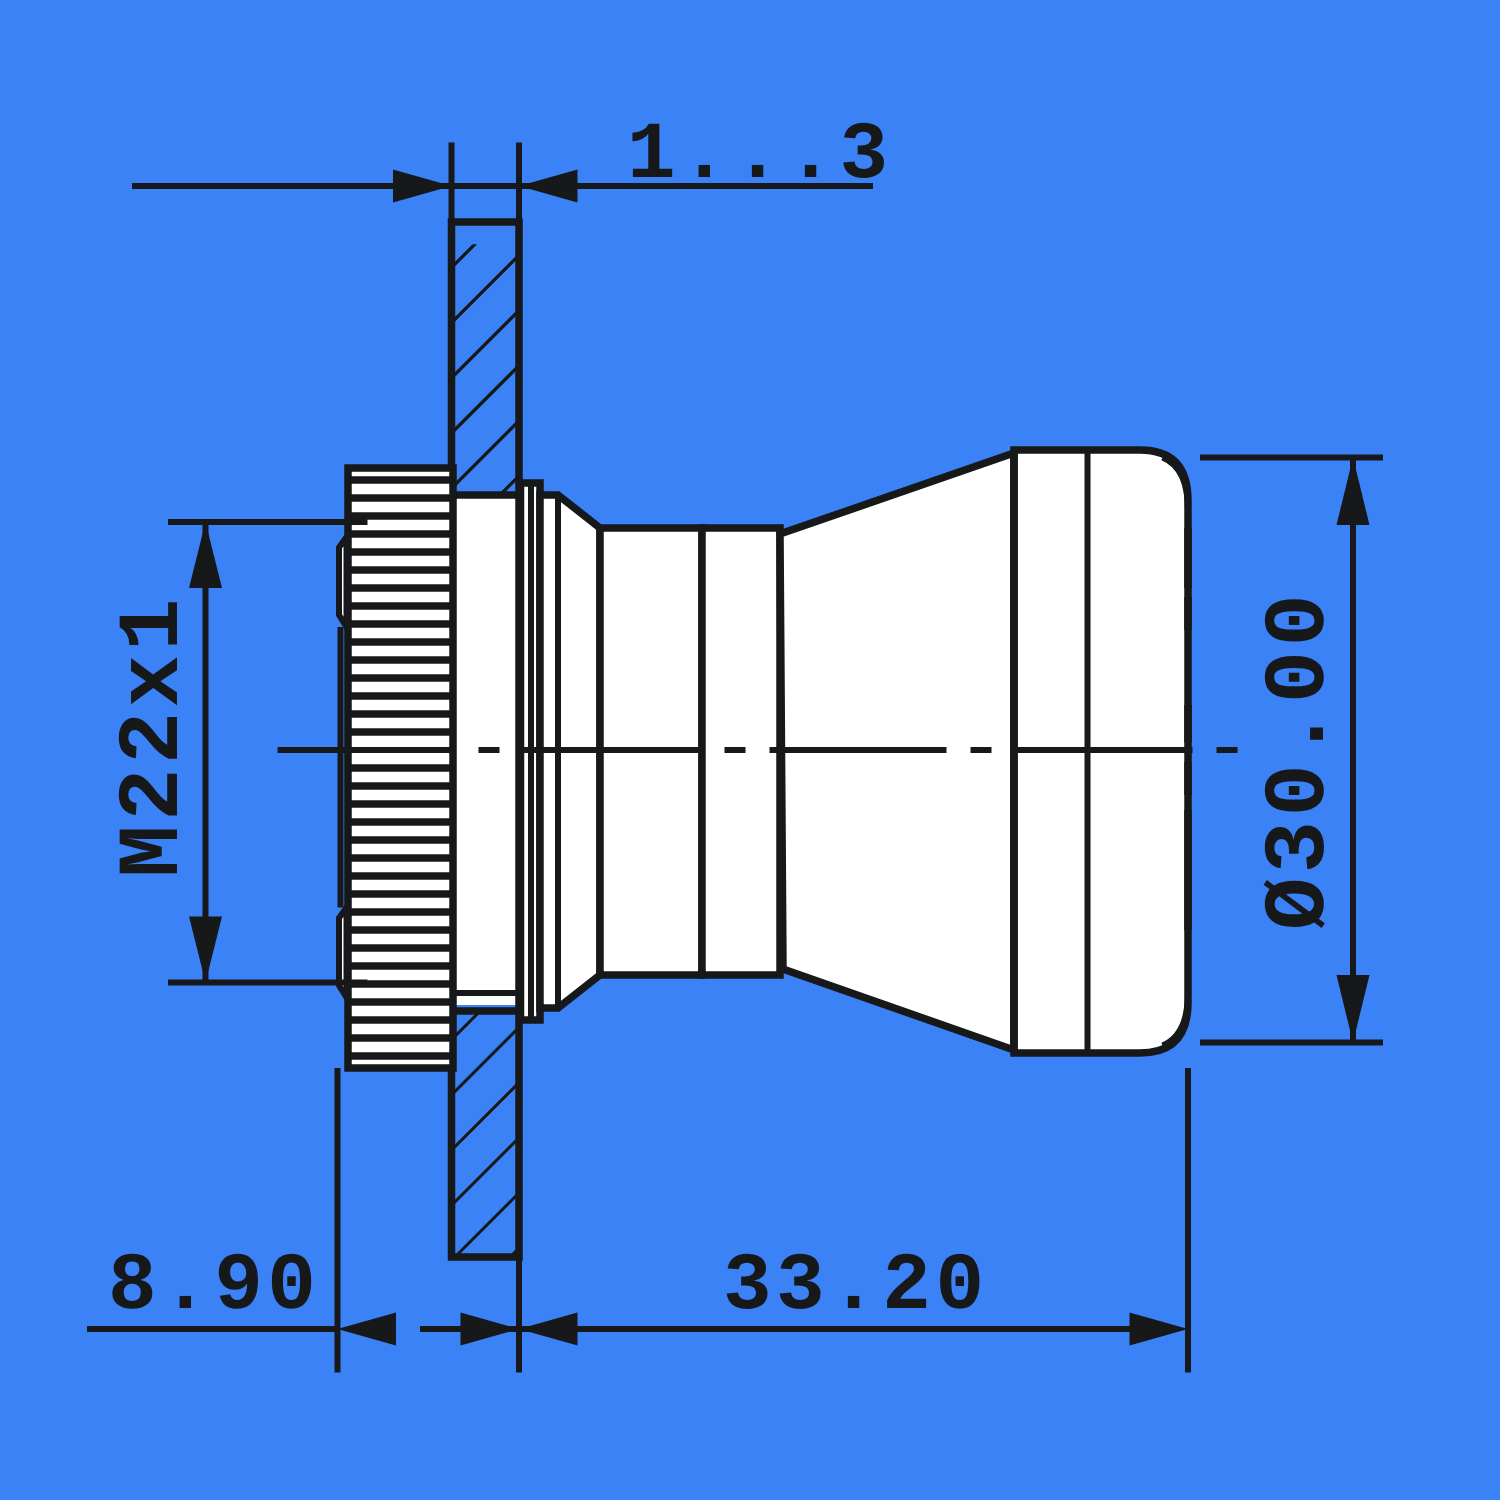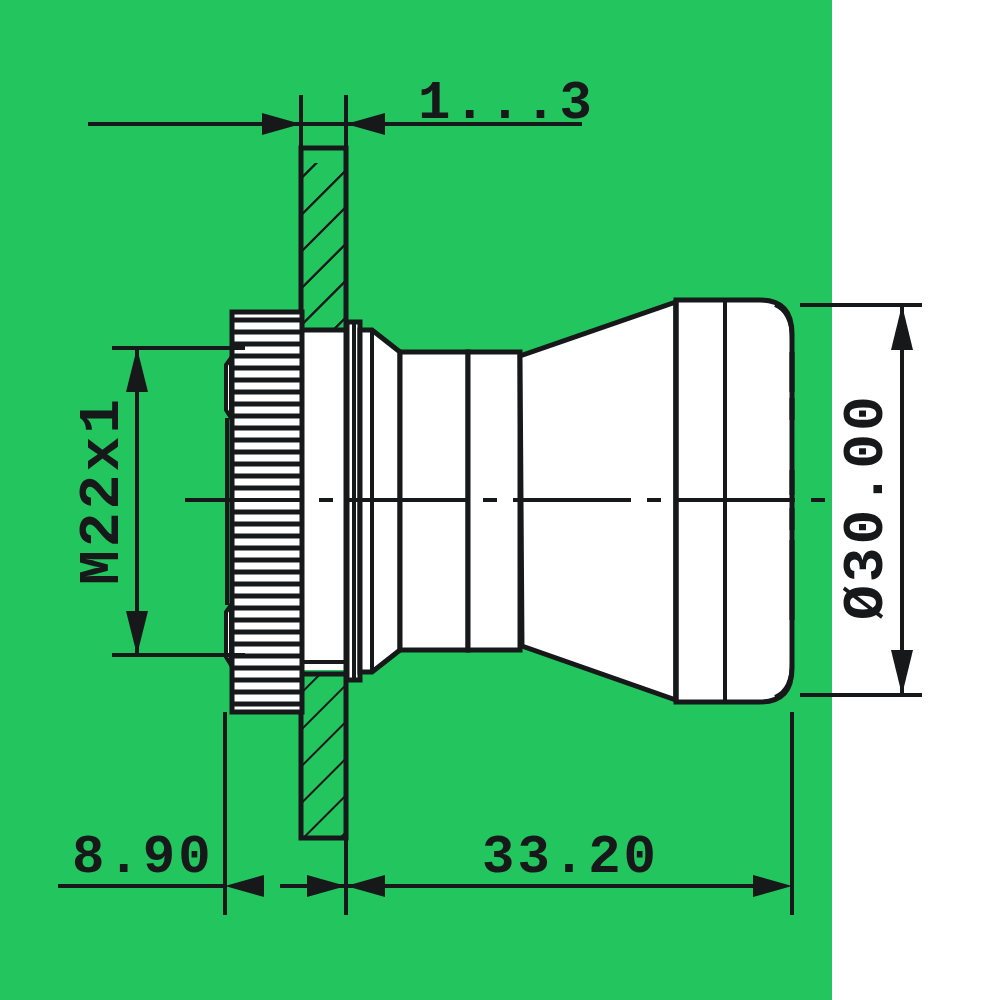--- a/index.html
+++ b/index.html
@@ -9,23 +9,23 @@
     background: #ffffff;
   }
   body {
     width: 1000px;
     height: 1000px;
     overflow: hidden;
     font-family: "Liberation Sans", sans-serif;
   }
   #drawing-root {
     position: relative;
-    width: 832px;
+    width: 1000px;
     height: 1000px;
-    background: #22c55e;
+    background: #3b82f6;
   }
   svg.cad {
     display: block;
     width: 1000px;
     height: 1000px;
   }
   .dim-text {
     font-family: "Liberation Mono", monospace;
     font-weight: 700;
     fill: #16181a;

